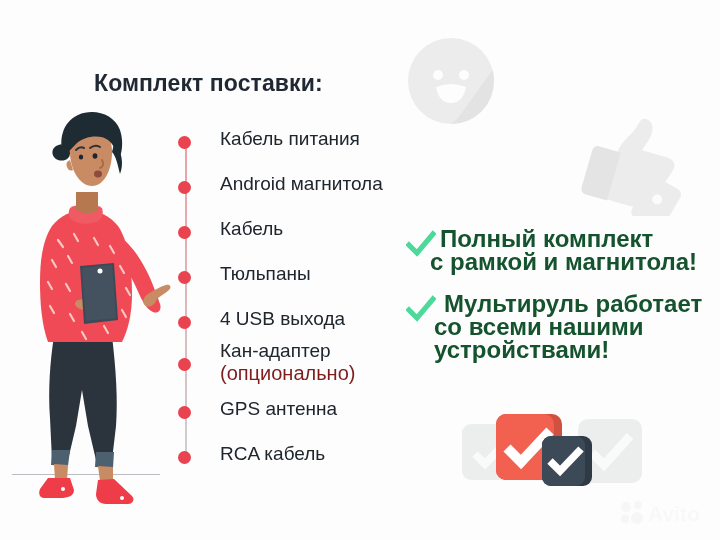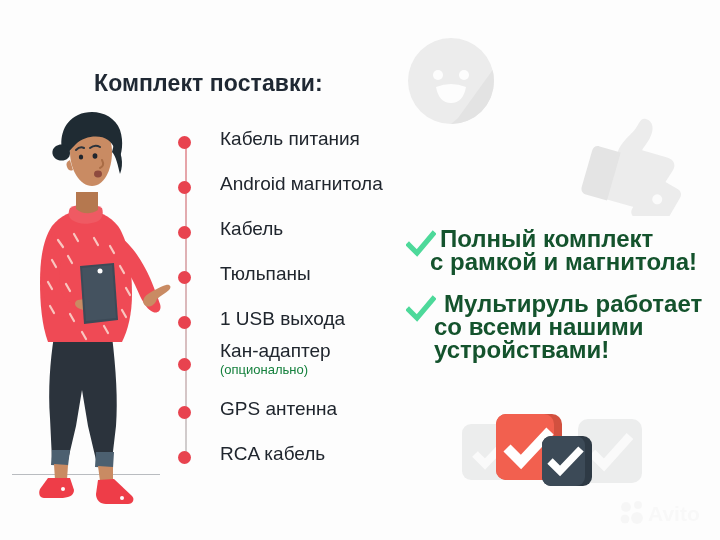--- a/index.html
+++ b/index.html
@@ -84,22 +84,22 @@
     left: 42px;
     top: -14px;
     font-size: 19px;
     color: #20262e;
     white-space: nowrap;
   }
   .li-sub {
     position: absolute;
     left: 42px;
     top: 9px;
-    font-size: 13px;
-    color: #15803d;
+    font-size: 20px;
+    color: #7f1d1d;
     white-space: nowrap;
   }
 
   
   .check-block {
     position: absolute;
   }
   .check-mark {
     position: absolute;
     left: 0;
@@ -189,21 +189,21 @@
     <div class="list-item" style="top:104px">
       <span class="dot"></span>
       <span class="li-text">Кабель</span>
     </div>
     <div class="list-item" style="top:149px">
       <span class="dot"></span>
       <span class="li-text">Тюльпаны</span>
     </div>
     <div class="list-item" style="top:194px">
       <span class="dot"></span>
-      <span class="li-text">1 USB выхода</span>
+      <span class="li-text">4 USB выхода</span>
     </div>
     <div class="list-item" style="top:236px">
       <span class="dot"></span>
       <span class="li-text" style="top:-24px">Кан-адаптер</span>
       <span class="li-sub" style="top:-2px">(опционально)</span>
     </div>
     <div class="list-item" style="top:284px">
       <span class="dot"></span>
       <span class="li-text">GPS антенна</span>
     </div>

